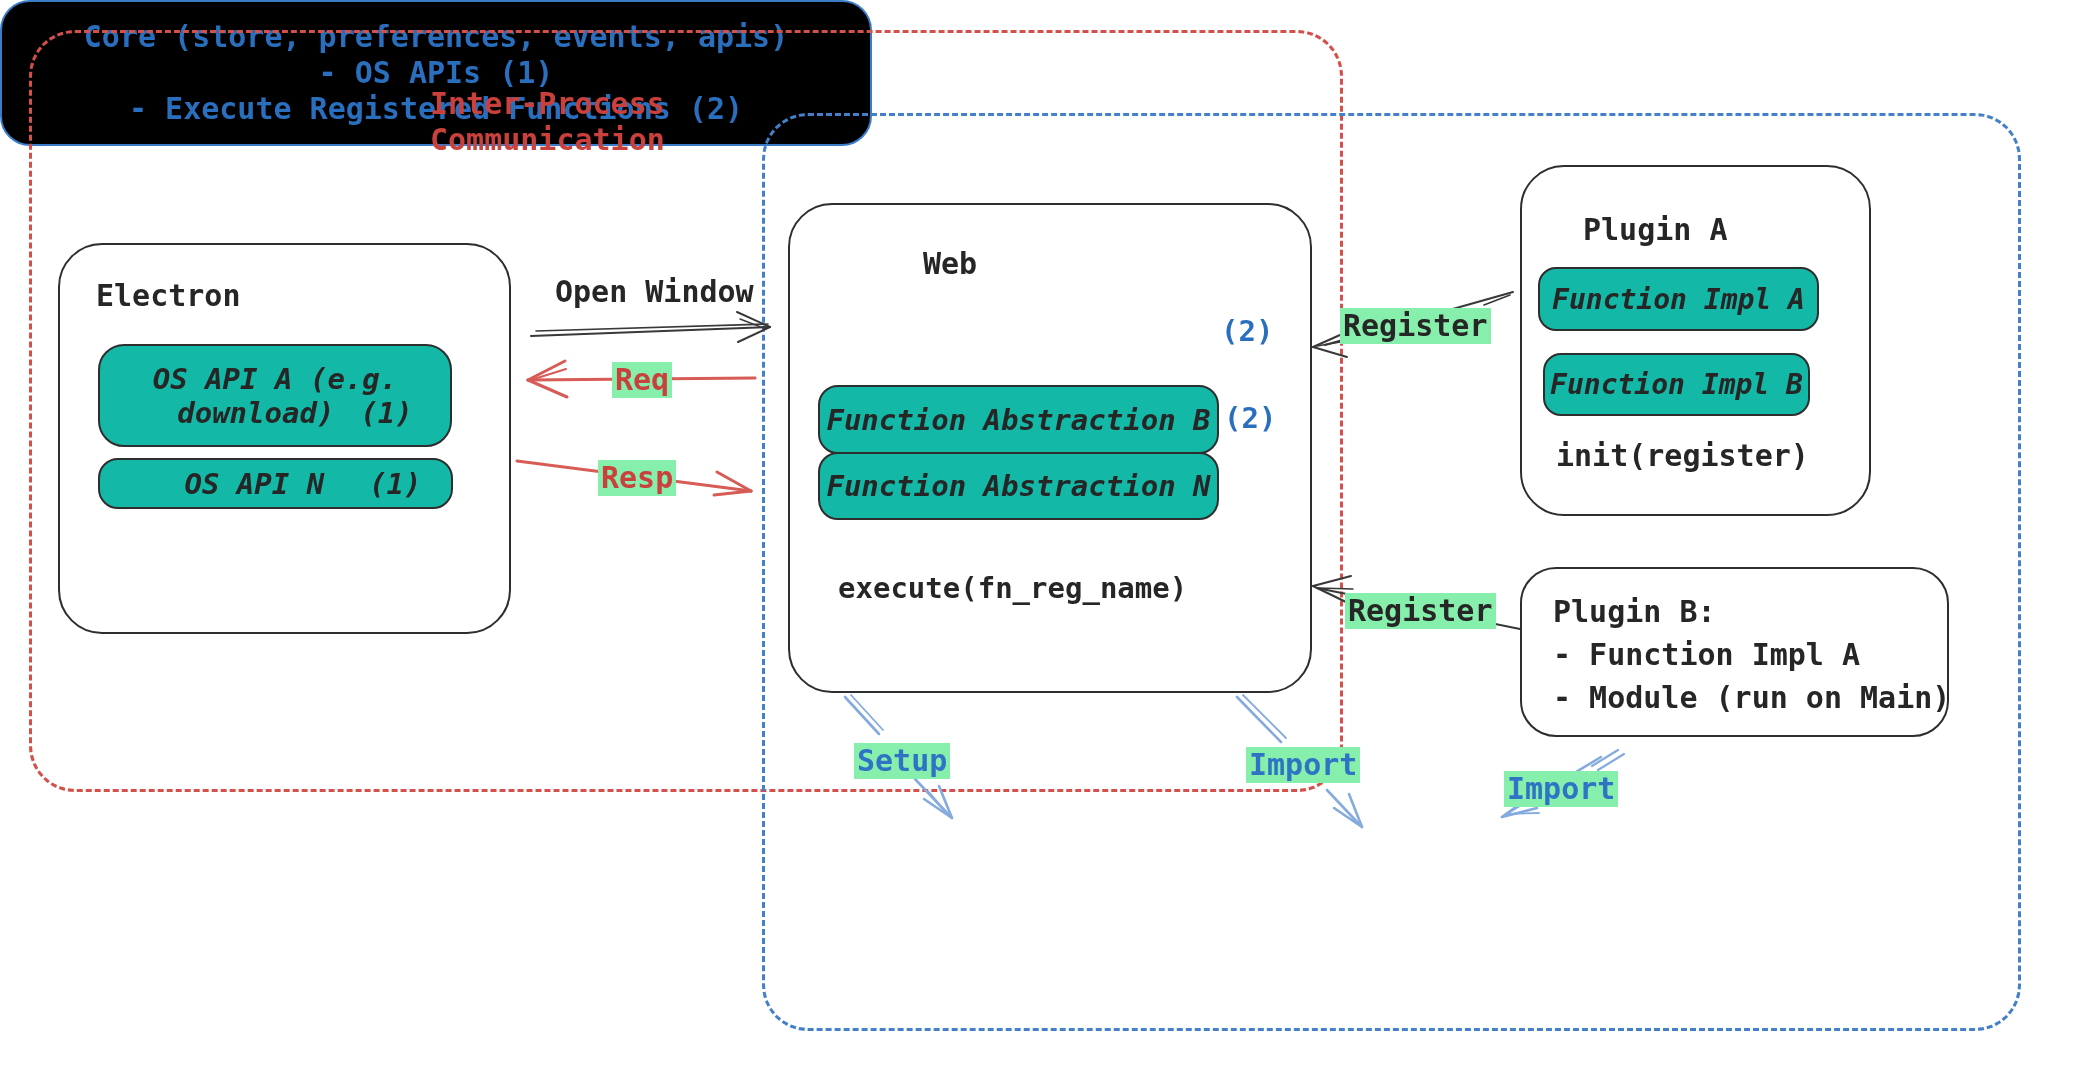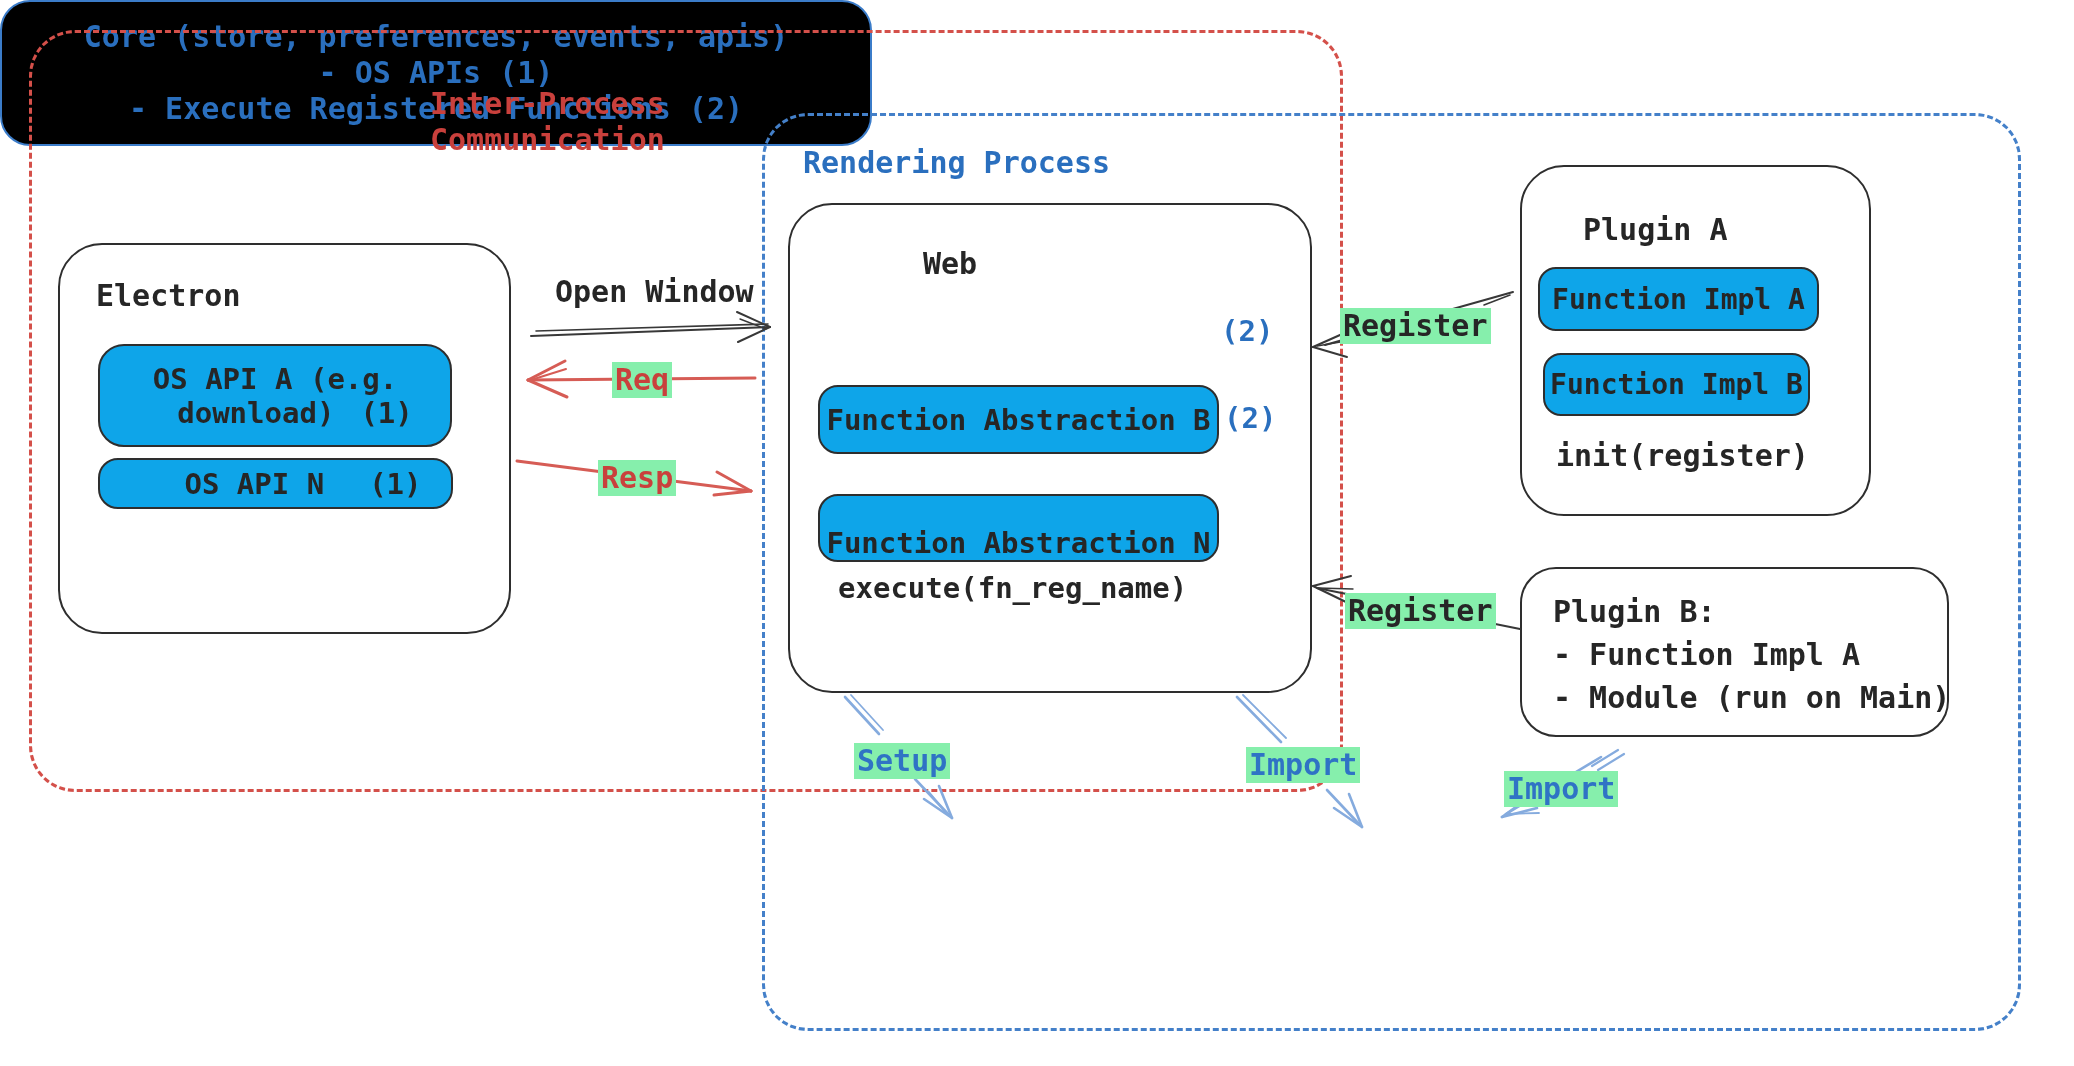--- a/index.html
+++ b/index.html
@@ -20,23 +20,23 @@
   #rendering-region{
     left:762px;top:113px;width:1253px;height:912px;
     border:3px dashed #4480c9;
   }
   
   .node{
     position:absolute;background:#ffffff;
     border:2.6px solid #2e2e2e;
   }
   .subnode{
-    position:absolute;background:#0ea5e9;
+    position:absolute;background:#14b8a6;
     border:2.2px solid #2e2e2e;
-    display:flex;align-items:center;justify-content:center;
+    display:flex;align-items:center;justify-content:center;font-style:italic;
   }
   .label{
     position:absolute;font-weight:600;font-size:30px;line-height:36px;
     white-space:pre;background:#86efac;padding:0 3px;
   }
   .nobg{background:transparent;}
   .red-text{color:#c9403c;}
   .blue-text{color:#2a6fbe;}
   .dark-text{color:#262626;}
   .arrowlabel-blue{color:#2f73c5;}
@@ -45,21 +45,21 @@
   #electron-box{left:58px;top:243px;width:449px;height:387px;border-radius:44px;}
   #os-api-a-box{left:98px;top:344px;width:350px;height:99px;border-radius:26px;
     flex-direction:column;justify-content:center;}
   #os-api-a-line2row{display:flex;gap:26px;padding-left:40px;}
   #os-api-n-box{left:98px;top:458px;width:351px;height:47px;border-radius:20px;}
   #os-api-n-row{display:flex;gap:45px;padding-left:55px;}
   #web-box{left:788px;top:203px;width:520px;height:486px;border-radius:44px;}
   .fa-box{left:818px;width:397px;border-radius:20px;}
   #fa-a-box{top:300px;height:62px;}
   #fa-b-box{top:385px;height:65px;}
-  #fa-n-box{top:494px;height:64px;align-items:flex-end;}
+  #fa-n-box{top:452px;height:64px;}
   #plugin-a-box{left:1520px;top:165px;width:347px;height:347px;border-radius:44px;}
   .impl-box{border-radius:18px;}
   #impl-a-box{left:1538px;top:267px;width:277px;height:60px;}
   #impl-b-box{left:1543px;top:353px;width:263px;height:59px;}
   #plugin-b-box{left:1520px;top:567px;width:425px;height:166px;border-radius:36px;}
   #plugin-b-text{left:1550px;top:590px;line-height:43px;background:transparent;}
   #core-box{
     left:932px;top:833px;width:868px;height:142px;
     border:2.6px solid #3b7cc9;border-radius:30px;background:#000000;
     display:flex;flex-direction:column;align-items:center;justify-content:center;
@@ -76,21 +76,20 @@
 </style>
 </head>
 <body>
 
 <div id="canvas">
 
   <div class="region" id="ipc-region"></div>
   <div class="region" id="rendering-region"></div>
 
   <div class="label red-text nobg" style="left:427px;top:86px;"><span>Inter-Process</span><br><span>Communication</span></div>
-  <div class="label blue-text nobg" style="left:800px;top:145px;">Rendering Process</div>
 
   <div class="node" id="electron-box"></div>
   <div class="label dark-text nobg" style="left:93px;top:278px;">Electron</div>
 
   <div class="subnode" id="os-api-a-box">
     <span class="boxtext">OS API A (e.g.</span>
     <span id="os-api-a-line2row">
       <span class="boxtext">download)</span>
       <span class="boxtext badge">(1)</span>
     </span>

